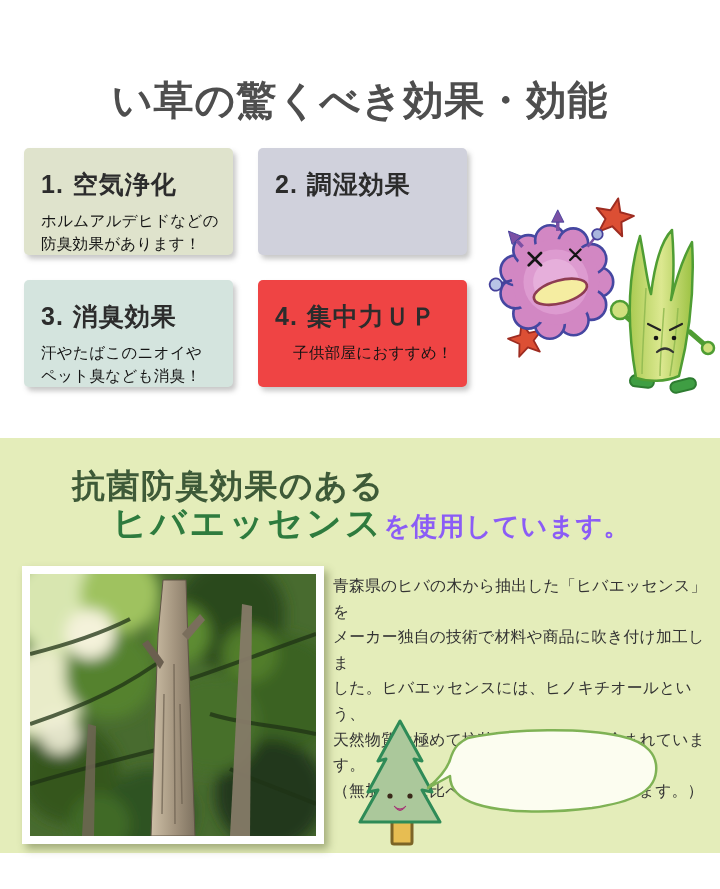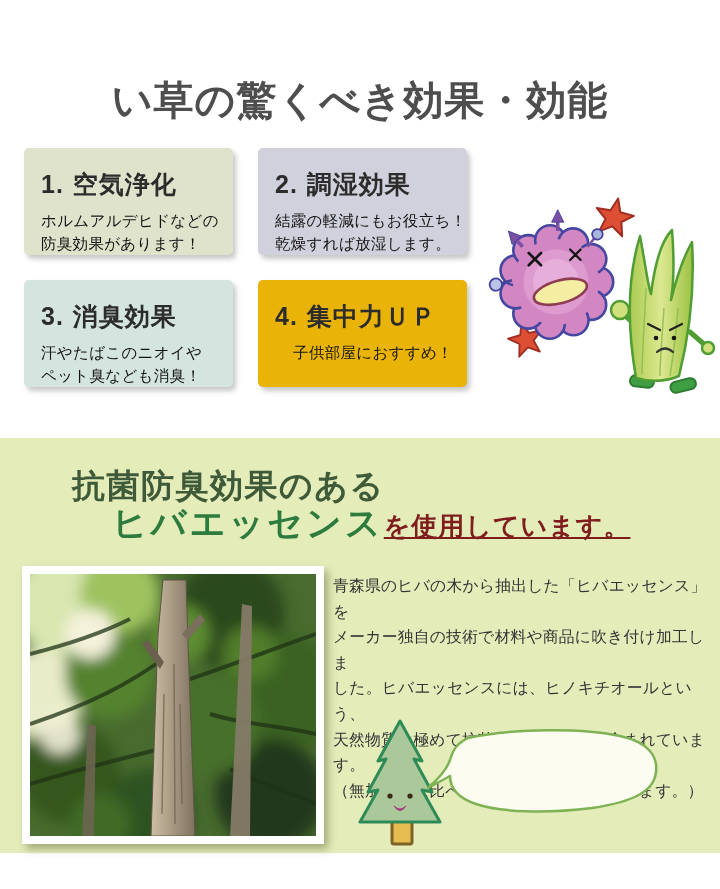--- a/index.html
+++ b/index.html
@@ -57,31 +57,29 @@
   <h1 class="title" style="color: rgb(78, 78, 78);">い草の驚くべき効果・効能</h1>
 
   <div class="box" id="box1" style="background-color: rgb(223, 227, 204);">
     <h2><span class="num">1.</span><span>空気浄化</span></h2>
     <p>ホルムアルデヒドなどの
 防臭効果があります！</p>
   </div>
 
   <div class="box" id="box2" style="background-color: rgb(208, 209, 220);">
     <h2><span class="num">2.</span><span>調湿効果</span></h2>
-    <p>結露の軽減にもお役立ち！
-乾燥すれば放湿します。</p>
   </div>
 
   <div class="box" id="box3" style="background-color: rgb(212, 228, 222);">
     <h2><span class="num">3.</span><span>消臭効果</span></h2>
     <p>汗やたばこのニオイや
 ペット臭なども消臭！</p>
   </div>
 
-  <div class="box" id="box4" style="background-color: #eab308;">
+  <div class="box" id="box4" style="background-color: #ef4444;">
     <h2><span class="num">4.</span><span>集中力ＵＰ</span></h2>
     <p>子供部屋におすすめ！</p>
   </div>
 
   <svg class="chars" width="234" height="208" viewBox="0 0 234 208">
     <defs>
       <linearGradient id="grassG" x1="0" y1="0" x2="1" y2="0">
         <stop offset="0" stop-color="#aacb52"></stop>
           <stop offset=".5" stop-color="#dce890"></stop>
           <stop offset="1" stop-color="#9cc243"></stop>
@@ -155,21 +153,21 @@
       <circle cx="54" cy="110" r="2.3" fill="#151515"></circle>
       <path d="M37,124 Q45,117 53,124" stroke="#333" stroke-width="2.2" fill="none" stroke-linecap="round"></path>
     </g>
   </svg>
 
   <div class="green" style="background-color: rgb(228, 237, 186);"></div>
 
   <div class="gh1" style="color: rgb(62, 90, 56);">抗菌防臭効果のある</div>
 
   <div class="gh2">
-    <span class="em" style="color: rgb(46, 123, 62);">ヒバエッセンス</span><span class="suffix" style="color: #7f1d1d; text-decoration: underline;">を使用しています。</span>
+    <span class="em" style="color: rgb(46, 123, 62);">ヒバエッセンス</span><span class="suffix" style="color: #8b5cf6;">を使用しています。</span>
   </div>
 
   <div class="photo">
     <svg width="286" height="262" viewBox="0 0 286 262">
       <defs>
         <linearGradient id="trunkG" x1="0" y1="0" x2="1" y2="0">
           <stop offset="0" stop-color="#cdbfa6"></stop>
             <stop offset=".55" stop-color="#a3947e"></stop>
             <stop offset="1" stop-color="#7e7260"></stop>
         </linearGradient>

